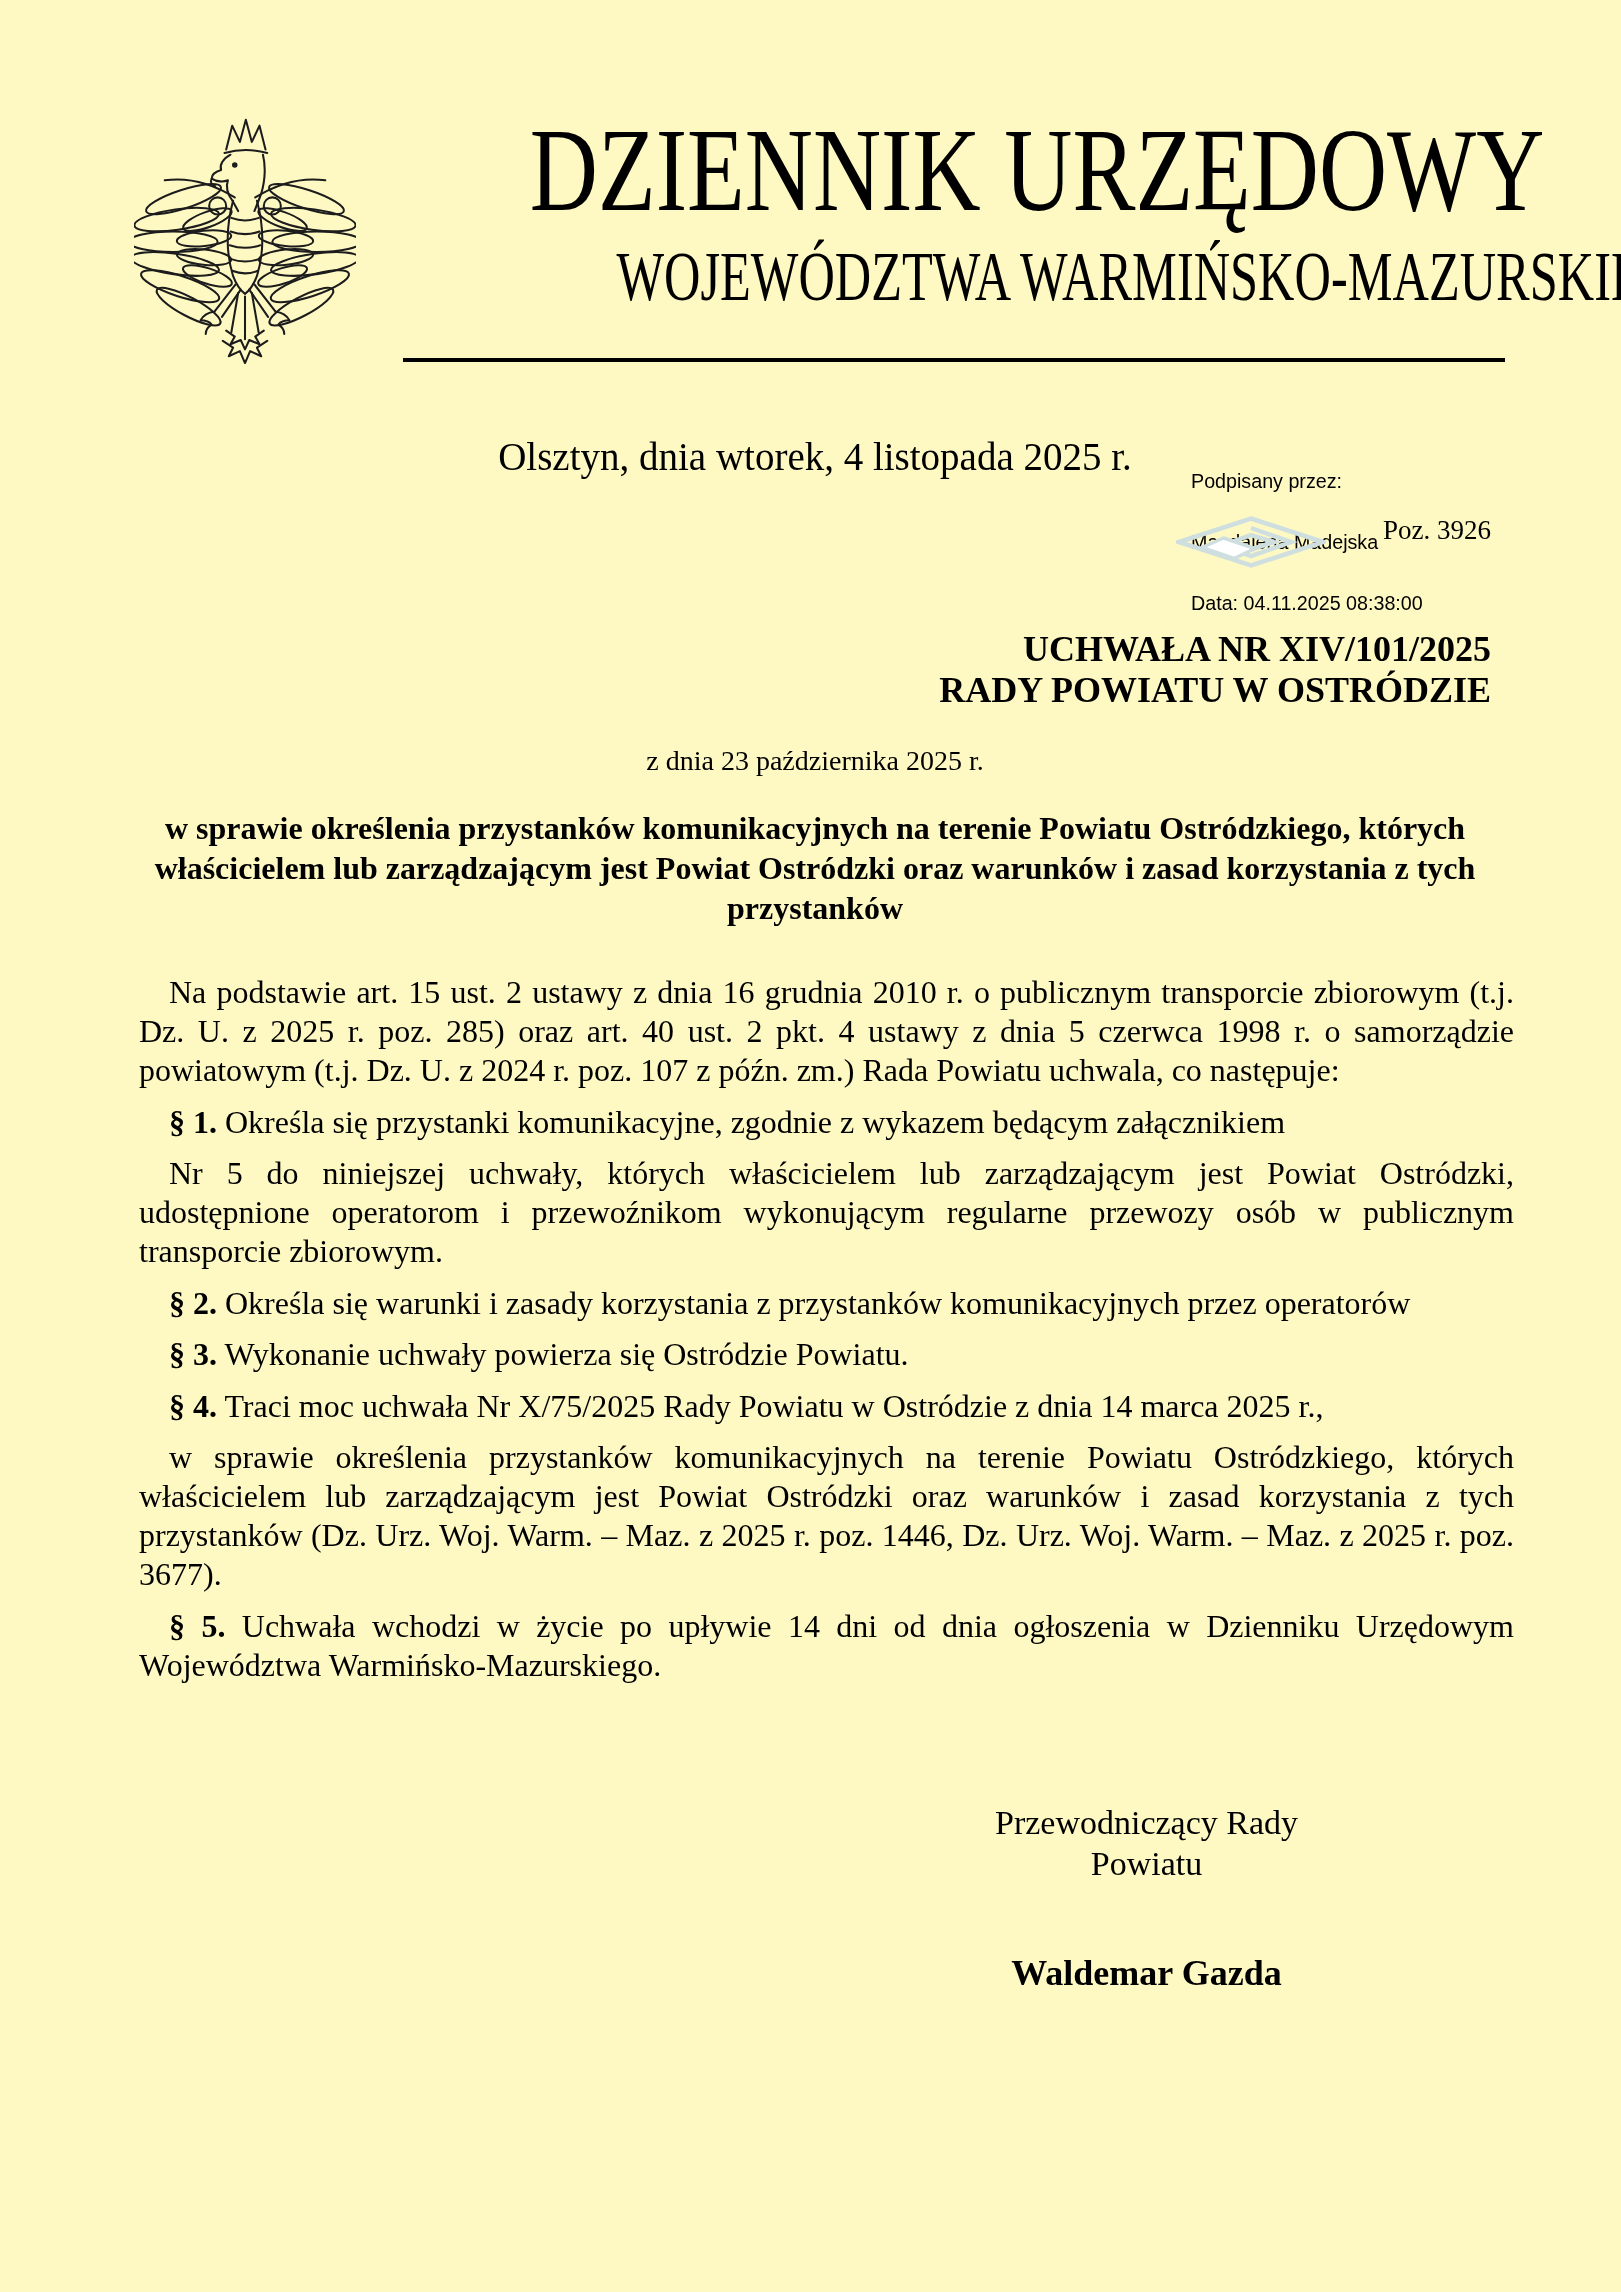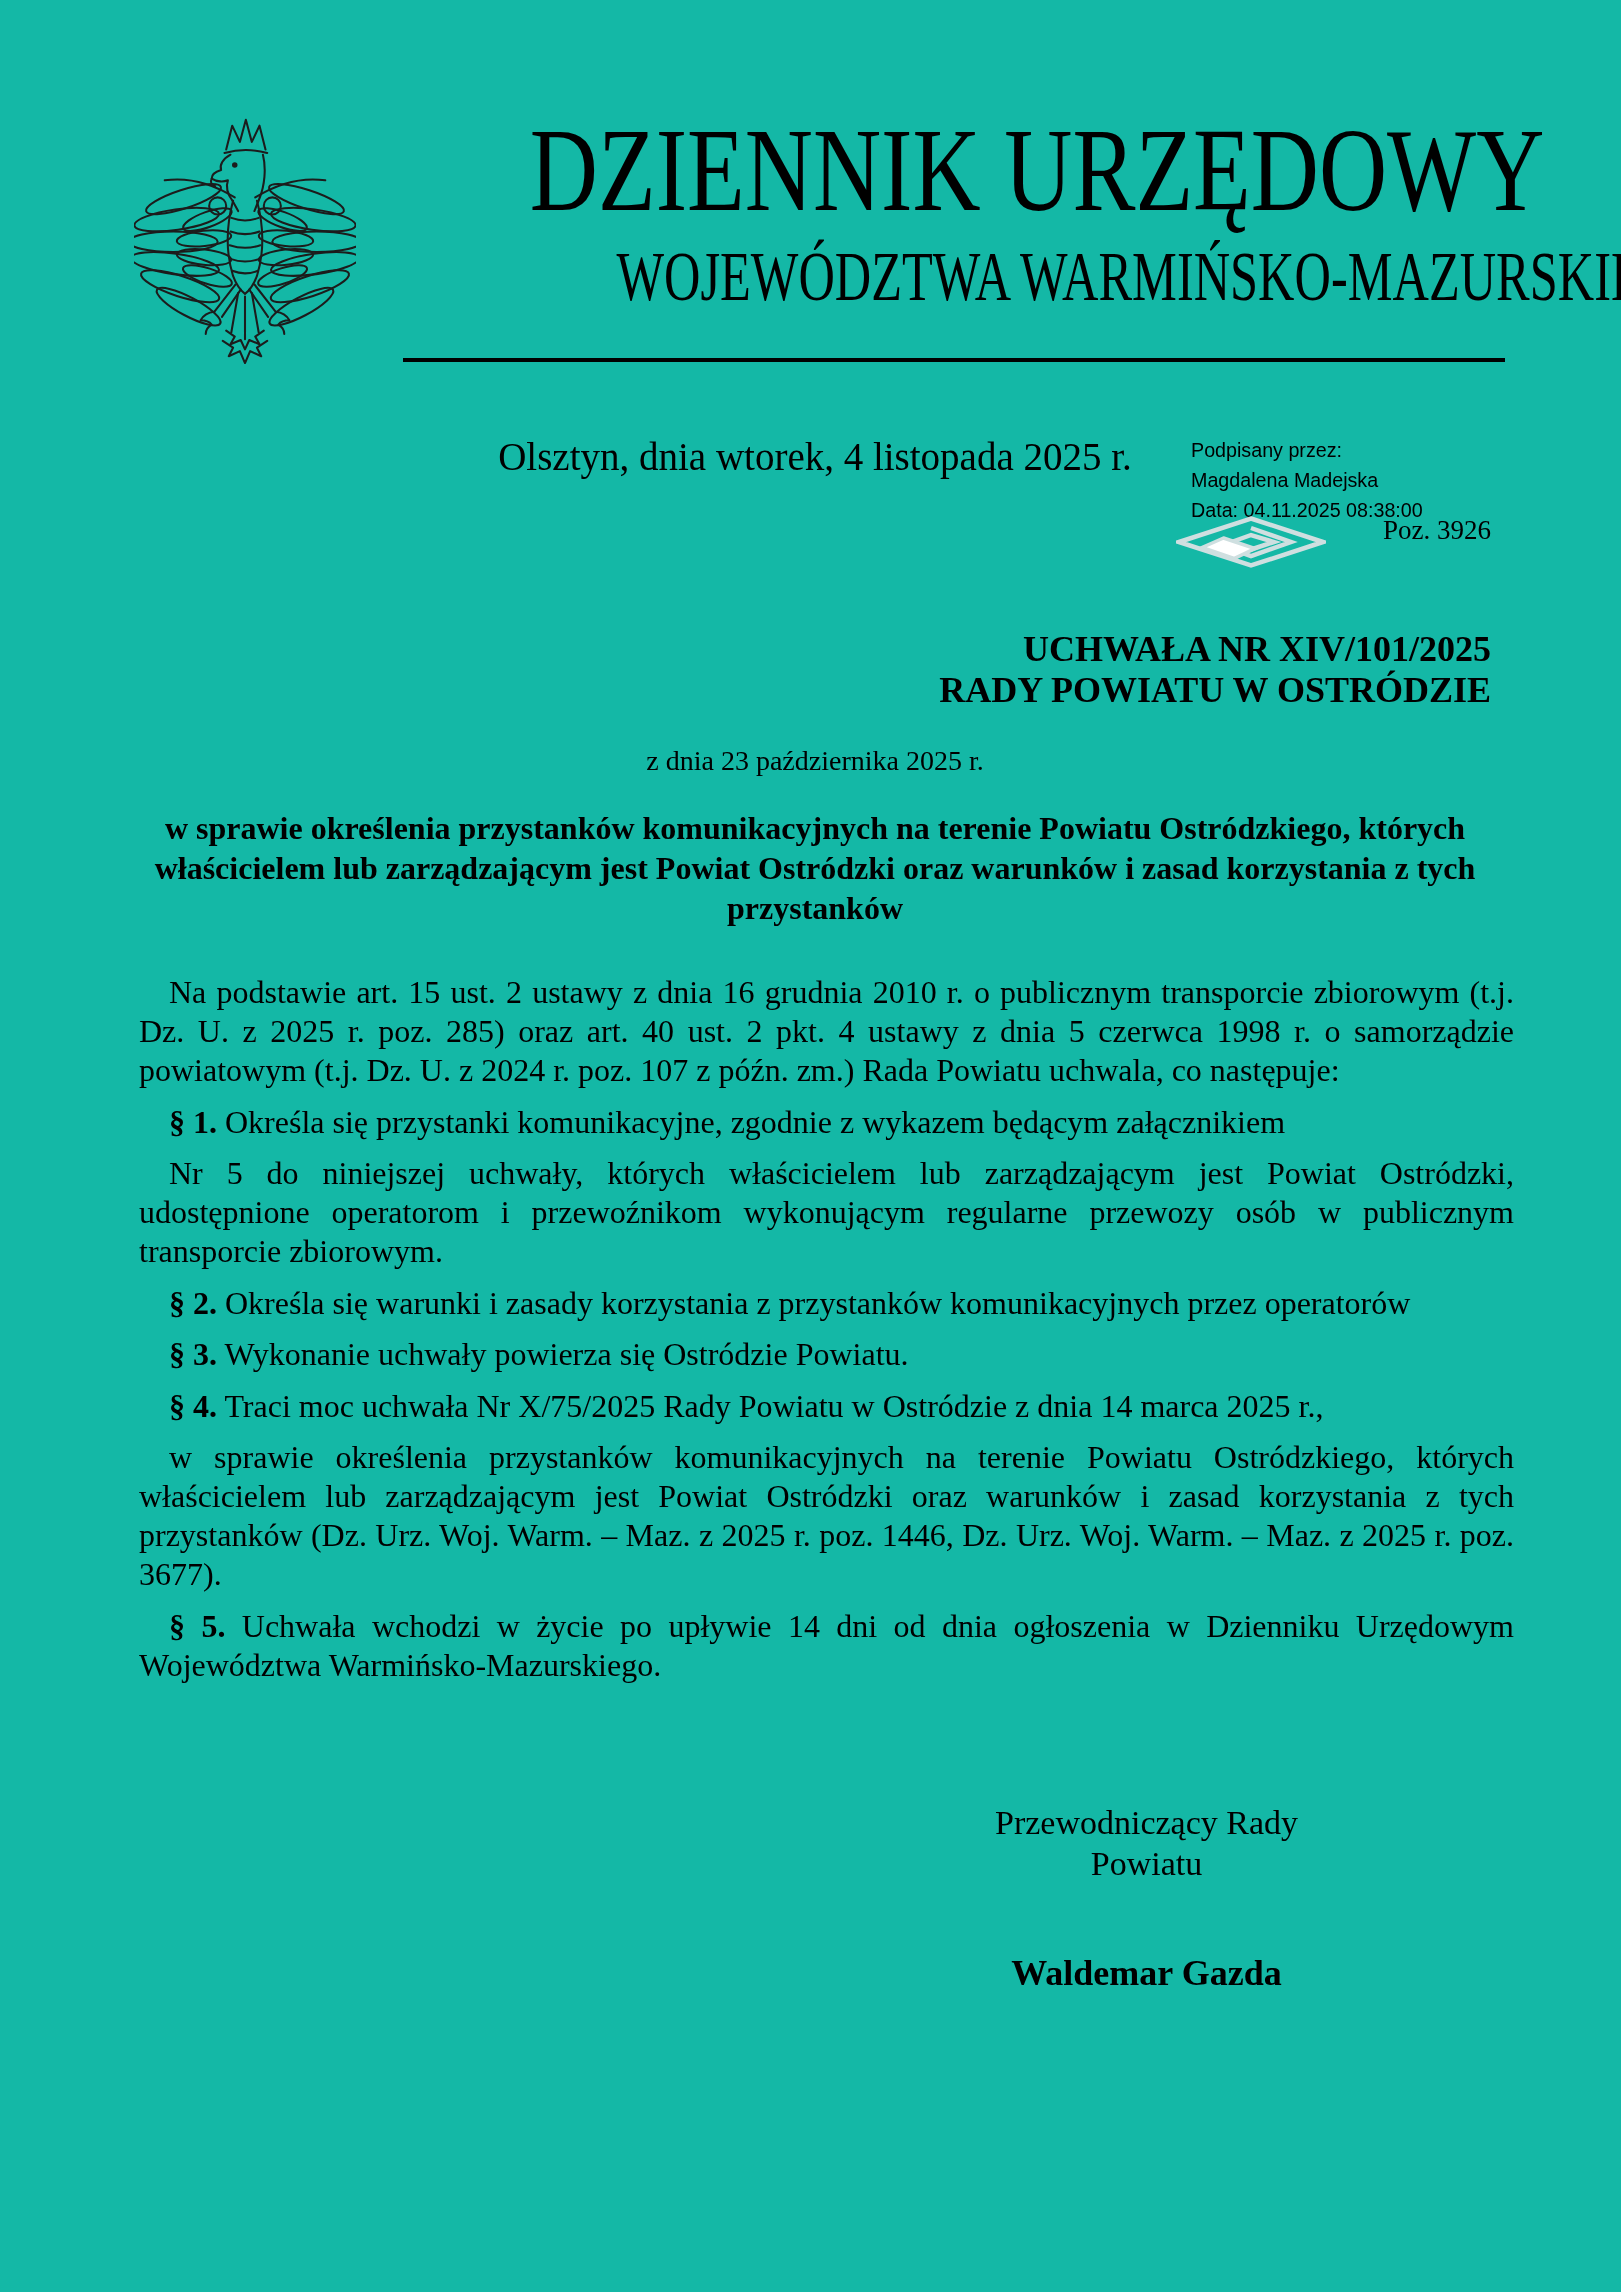--- a/index.html
+++ b/index.html
@@ -1,21 +1,21 @@
 <!DOCTYPE html>
 <html lang="pl" style="font-size:14.3px"><head>
 <meta charset="utf-8">
 <title>Dziennik Urzędowy</title>
 <style>
   html,body { margin:0; padding:0; background:#888; }
   .page {
     position:relative;
     width:1622px; height:2293px;
     margin:0 auto;
-    background:#14b8a6;
+    background:#fef9c3;
     color:#000;
     font-family:"Liberation Serif","DejaVu Serif",serif;
     overflow:hidden;
   }
   
   .eagle { position:absolute; left:134px; top:109px; width:222px; height:269px; }
   .masthead { position:absolute; left:403px; top:0; width:1102px; height:376px; text-align:center; }
   .m-title {
     position:absolute; top:121px; left:0; right:0;
     font-size:118px; line-height:99px; font-weight:normal; white-space:nowrap;
@@ -29,21 +29,21 @@
   .m-rule { position:absolute; top:358px; left:0; width:100%; height:3.6px; background:#000; }
 
   
   .dateline { position:absolute; top:433px; left:139px; width:1352px; text-align:center;
               font-size:39px; line-height:47px; white-space:nowrap; }
   .poz      { position:absolute; top:507px; left:139px; width:1352px; text-align:right;
               font-size:27px; line-height:47px; white-space:nowrap; }
   .stamp    { position:absolute; left:1191px; top:435px; width:322px;
               font-family:"Liberation Sans","DejaVu Sans",sans-serif;
               font-size:19.7px; line-height:30px; color:#000; }
-  .stamp .s-line { white-space:nowrap; }
+  .stamp .s-line { white-space:nowrap;margin-top:31px; }
   .stamp-diamond { position:absolute; left:1176px; top:514px; width:150px; height:56px; }
 
   
   .act-title { position:absolute; top:629px; left:139px; width:1352px; text-align:right;
                font-weight:bold; font-size:36px; line-height:41px; }
   .act-title div { white-space:nowrap; }
   .act-date  { position:absolute; top:740px; left:139px; width:1352px; text-align:center;
                font-size:28px; line-height:41px; white-space:nowrap; }
   .act-subject { position:absolute; top:808px; left:139px; width:1352px; text-align:center;
                  font-weight:bold; font-size:32px; line-height:40px; }

